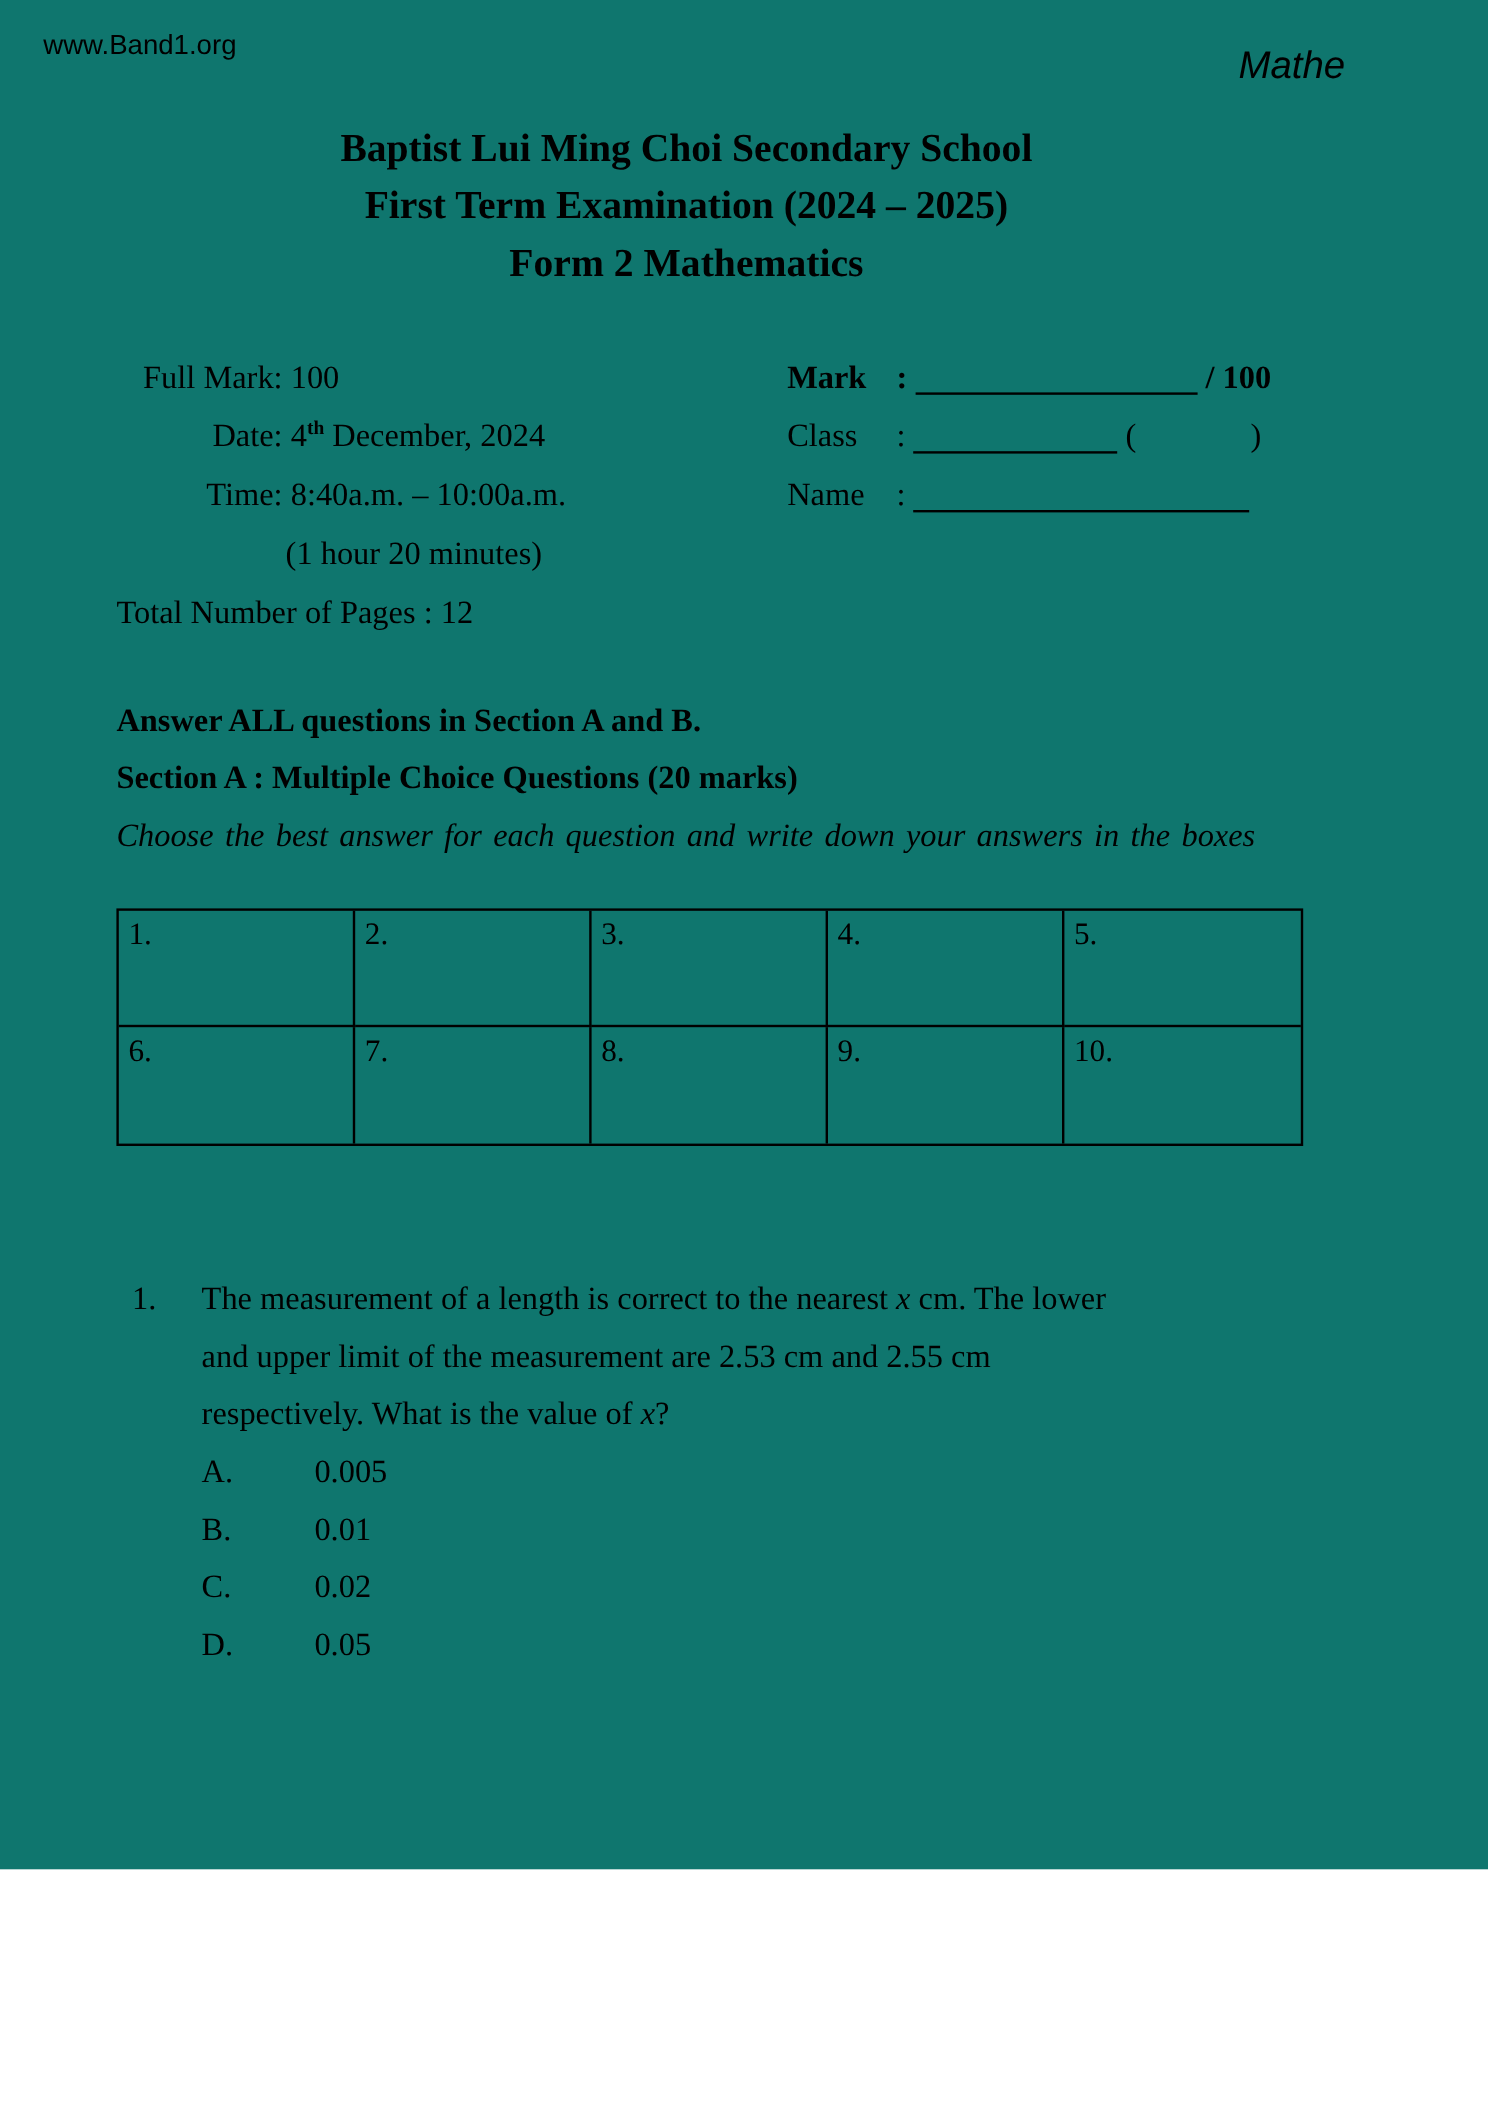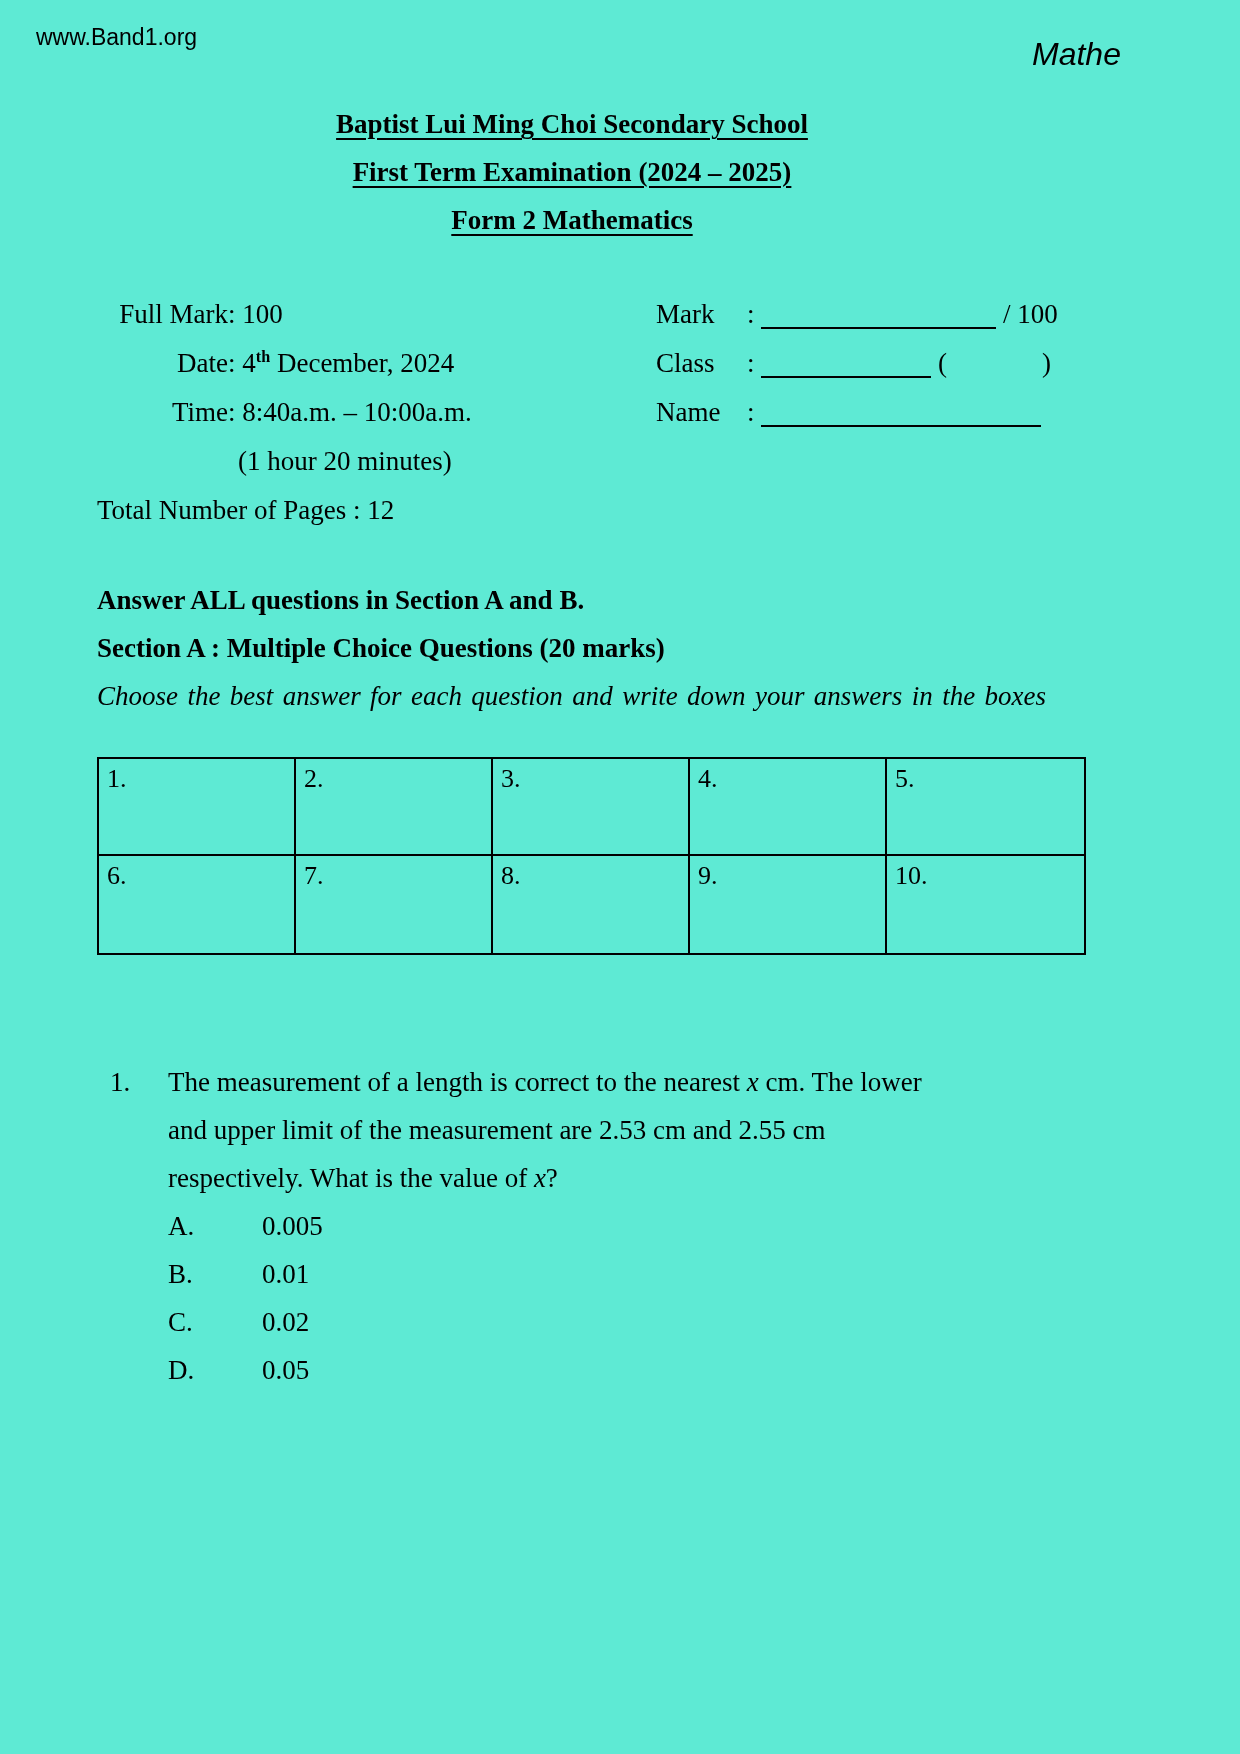--- a/index.html
+++ b/index.html
@@ -1,20 +1,20 @@
 <!DOCTYPE html>
 <html><head>
 <meta charset="utf-8">
 <style>
   * { margin:0; padding:0; box-sizing:border-box; }
   html,body { background:#ffffff; }
   .page {
     position:relative;
-    width:1240px; height:1754px;
-    background:#5eead4;
+    width:1240px; height:1558px;
+    background:#0f766e;
     color:#000;
     font-family:"Liberation Serif", serif;
     overflow:hidden;
   }
 
   
   .watermark {
     position:absolute; left:36px; top:24px;
     font-family:"Liberation Sans", sans-serif;
     font-size:23px;
@@ -25,42 +25,41 @@
     font-style:italic; font-size:32px;
     white-space:nowrap;
   }
 
   
   .titles {
     position:absolute; left:97px; top:100px; width:950px;
     text-align:center;
   }
   .title-line {
-    font-size:27px; font-weight:bold;
-    text-decoration:underline;
+    font-size:33px; font-weight:bold;
     text-decoration-thickness:2px;
     text-underline-offset:5px;
     line-height:48px;
   }
 
   
   .info {
     position:absolute; left:97px; top:290px; width:990px;
     font-size:27px; line-height:49px;
   }
   .info-left-row { white-space:nowrap; }
   .ilabel { display:inline-block; width:131px;text-align:right; }
   .duration-row { margin-left:141px; }
   sup.th { font-size:60%; vertical-align:super; line-height:0;font-weight:bold; }
 
   .info-right {
     position:absolute; left:559px; top:0; white-space:nowrap;
   }
   .rlabel { display:inline-block; width:91px; }
-  .bold { font-weight:normal; }
+  .bold { font-weight:bold; }
   .blank {
     display:inline-block;
     border-bottom:2px solid #000;
     height:30px;
     vertical-align:-6px;
   }
   .blank-mark  { width:235px; }
   .blank-name  { width:280px; }
   .blank-class { width:170px; }
   .paren-gap { display:inline-block; width:95px; }

